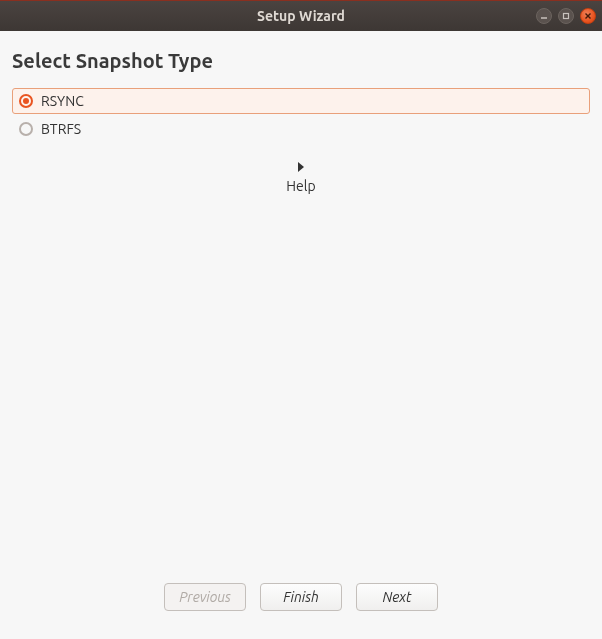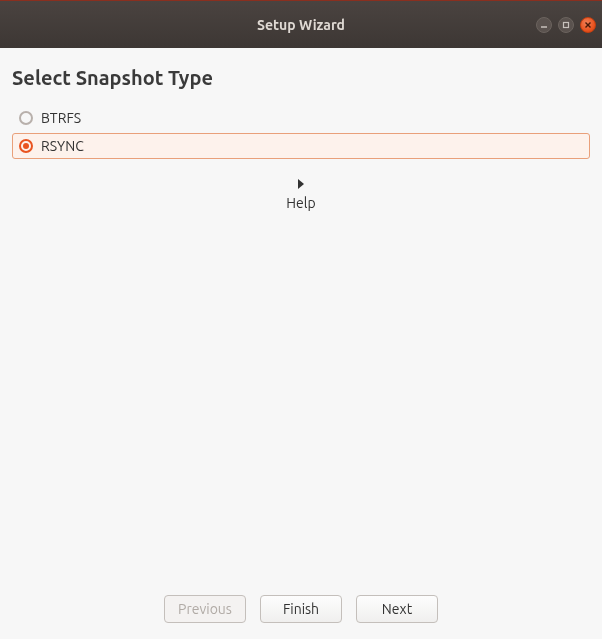--- a/index.html
+++ b/index.html
@@ -10,21 +10,21 @@
     body {
       font-family: "Ubuntu", "Segoe UI", sans-serif;
       width: 602px;
       height: 639px;
       background: #f7f7f7;
       display: flex;
       flex-direction: column;
       overflow: hidden;
     }
     .titlebar {
-      height: 48px;
+      height: 31px;
       background: linear-gradient(to bottom, #4a4340, #3d3734);
       border-top: 1px solid #8a2f1f;
       display: flex;
       align-items: center;
       position: relative;
       color: #dfd9d3;
       font-size: 14px;
       font-weight: bold;
     }
     .titlebar-title {
@@ -56,21 +56,21 @@
       border: 1px solid #c73f10;
     }
     .tb-min svg, .tb-max svg, .tb-close svg {
       width: 8px;
       height: 8px;
     }
     .content {
       flex: 1;
       display: flex;
       flex-direction: column;
-      padding: 18px 12px 4px 12px;
+      padding: 18px 12px 16px 12px;
     }
     .page-title {
       font-size: 20px;
       font-weight: bold;
       color: #3a3a3a;
       margin-bottom: 16px;
     }
     .radio-group {
       display: flex;
       flex-direction: column;
@@ -145,20 +145,21 @@
       height: 28px;
       background: linear-gradient(to bottom, #fdfdfd, #f0efee);
       border: 1px solid #c4bfbb;
       border-radius: 4px;
       font-size: 14px;
       color: #333;
       display: flex;
       align-items: center;
       justify-content: center;
       cursor: pointer;
+      font-style: italic;
     }
     .btn.disabled {
       color: #b0aaa5;
       background: #f4f2f1;
       cursor: default;
     }
   </style>
 </head>
 <body>
 
@@ -181,30 +182,30 @@
           <line x1="6.5" y1="1.5" x2="1.5" y2="6.5" stroke="#4a1a08" stroke-width="1.4"></line>
         </svg>
     </div>
   </div>
 </div>
 
 <div class="content">
   <h1 class="page-title">Select Snapshot Type</h1>
 
   <div class="radio-group">
-    <div class="radio-row">
-      <span class="radio-circle"></span>
-      <span class="radio-label">BTRFS</span>
-    </div>
     <div class="radio-row selected">
       <span class="radio-circle">
         <span class="radio-dot"></span>
       </span>
       <span class="radio-label">RSYNC</span>
     </div>
+    <div class="radio-row">
+      <span class="radio-circle"></span>
+      <span class="radio-label">BTRFS</span>
+    </div>
   </div>
 
   <div class="help-row">
     <span class="help-arrow"></span>
     <span class="help-label">Help</span>
   </div>
 
   <div class="spacer"></div>
 
   <div class="footer">

